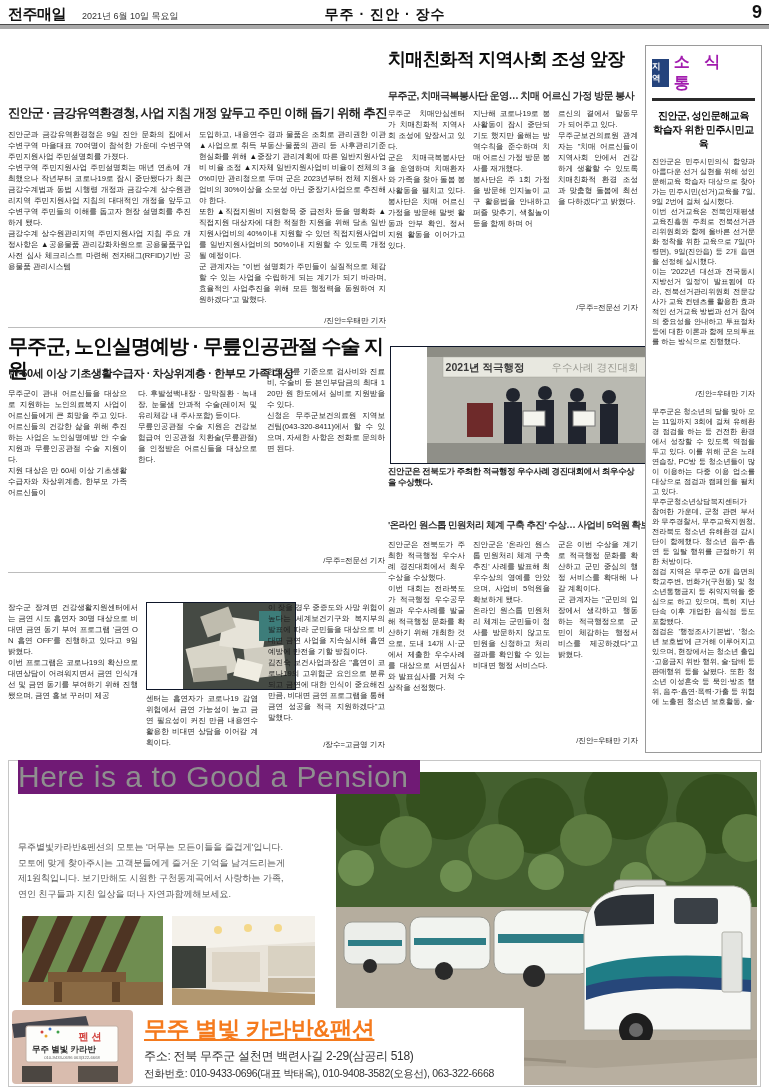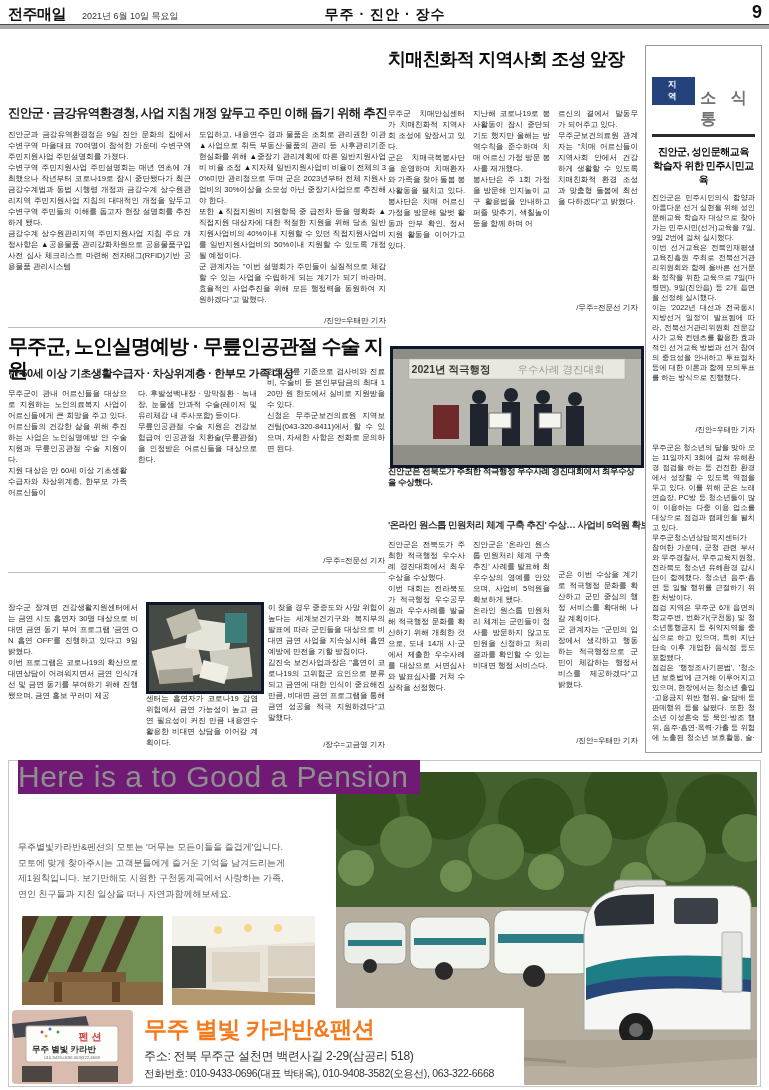--- a/index.html
+++ b/index.html
@@ -25,36 +25,36 @@
   .sh-a{font-size:9.5px;letter-spacing:-0.5px;color:#333;}
   
   .bodytxt{font-size:7.6px;line-height:11px;text-align:justify;color:#1c1c1c;
            white-space:pre-line;word-break:break-all;overflow:hidden;}
   .byline{font-size:7.6px;color:#1c1c1c;text-align:right;}
   .caption{font-size:8.4px;font-weight:600;color:#222;letter-spacing:-0.3px;}
   .thinrule{height:1px;background:#bcbcbc;}
   
   .sidebar{border:1px solid #9a9a9a;background:#fff;box-sizing:border-box;padding:6px 6px 4px 6px;overflow:hidden;}
   .sb-head{display:flex;align-items:center;gap:5px;border-bottom:3px solid #2b2b2b;padding-bottom:4px;margin-bottom:8px;}
-  .sb-chip{background:#24437c;color:#fff;font-size:8.5px;font-weight:700;padding:2px 16px;}
-  .sb-title{font-size:16px;font-weight:900;letter-spacing:5px;color:#737373;margin-top:36px;}
+  .sb-chip{background:#24437c;color:#fff;font-size:8.5px;font-weight:700;padding:2px 0;}
+  .sb-title{font-size:16px;font-weight:900;letter-spacing:5px;color:#a21caf;}
   .sb-item-title{font-size:10px;font-weight:800;text-align:center;line-height:14px;color:#0c0c0c;
                  white-space:pre-line;margin:6px 0 6px 0;letter-spacing:-0.4px;}
   .sb-body{font-size:7.3px;line-height:10px;text-align:justify;color:#1c1c1c;
            white-space:pre-line;word-break:break-all;overflow:hidden;}
   .sb-byline{font-size:7.3px;text-align:right;color:#1c1c1c;margin:2px 0 8px 0;}
   
   .adbox{border:1px solid #c6c6c6;box-sizing:border-box;background:#fff;}
   .ad-headline{font-size:30px;color:#8f8f8f;letter-spacing:0.5px;background:#701a75;padding-right:12px;}
   .ad-motto{font-size:9px;line-height:15.5px;color:#555;white-space:pre-line;}
-  .ad-brand{font-size:23px;font-weight:900;color:#f57a1d;letter-spacing:-0.5px;}
+  .ad-brand{font-size:23px;font-weight:900;color:#f57a1d;letter-spacing:-0.5px;text-decoration:underline;}
   .ad-addr{font-size:12px;color:#333;letter-spacing:-0.3px;}
   .ad-phone{font-size:10.5px;color:#333;letter-spacing:-0.3px;}
   .photo{display:block;}
-  .pframe{border:3px solid #0f172a;}
+  .pframe{border:1px solid #0f172a;padding-left:36px;}
   .contactstrip{background:#fff;}
 </style>
 </head>
 <body>
 
 <div class="page">
 
   <div class="abs masthead" style="left:8px;top:5px;">전주매일</div>
   <div class="abs hdate" style="left:82px;top:10px;text-align:right;">2021년 6월 10일 목요일</div>
   <div class="abs hsection" style="left:290px;top:6px;width:190px;">무주 · 진안 · 장수</div>
@@ -64,20 +64,21 @@
   <div class="abs subhead sh-main" style="left:8px;top:105px;width:378px;">진안군 · 금강유역환경청, 사업 지침 개정 앞두고 주민 이해 돕기 위해 추진</div>
   <div class="abs bodytxt" style="left:8px;top:129px;width:183px;height:200px;">진안군과 금강유역환경청은 9일 진안 문화의 집에서 수변구역 마을대표 70여명이 참석한 가운데 수변구역 주민지원사업 주민설명회를 가졌다.
 수변구역 주민지원사업 주민설명회는 매년 연초에 개최했으나 작년부터 코로나19로 잠시 중단됐다가 최근 금강수계법과 동법 시행령 개정과 금강수계 상수원관리지역 주민지원사업 지침의 대대적인 개정을 앞두고 수변구역 주민들의 이해를 돕고자 현장 설명회를 추진하게 됐다.
 금강수계 상수원관리지역 주민지원사업 지침 주요 개정사항은 ▲공용물품 관리강화차원으로 공용물품구입 사전 심사 체크리스트 마련해 전자태그(RFID)기반 공용물품 관리시스템</div>
   <div class="abs bodytxt" style="left:199px;top:129px;width:187px;height:186px;">도입하고, 내용연수 경과 물품은 조회로 관리권한 이관 ▲사업으로 취득 부동산·물품의 관리 등 사후관리기준 현실화를 위해 ▲중장기 관리계획에 따른 일반지원사업비 비율 조정 ▲지자체 일반지원사업비 비율이 전체의 30%미만 관리청으로 두며 군은 2023년부터 전체 지원사업비의 30%이상을 소모성 아닌 중장기사업으로 추진해야 한다.
 또한 ▲직접지원비 지원항목 중 급전차 등을 명확화 ▲직접지원 대상자에 대한 적절한 지원을 위해 당초 일반지원사업비의 40%이내 지원할 수 있던 직접지원사업비를 일반지원사업비의 50%이내 지원할 수 있도록 개정될 예정이다.
 군 관계자는 "이번 설명회가 주민들이 실질적으로 체감할 수 있는 사업을 수립하게 되는 계기가 되기 바라며, 효율적인 사업추진을 위해 모든 행정력을 동원하여 지원하겠다"고 말했다.</div>
   <div class="abs byline" style="left:199px;top:316px;width:187px;">/진안=우태만 기자</div>
 
   <div class="abs hl-2" style="left:388px;top:48px;width:252px;">치매친화적 지역사회 조성 앞장</div>
+  <div class="abs subhead sh-t" style="left:388px;top:89px;width:252px;">무주군, 치매극복봉사단 운영… 치매 어르신 가정 방문 봉사</div>
   <div class="abs bodytxt" style="left:388px;top:108px;width:77px;height:206px;">무주군 치매안심센터가 치매친화적 지역사회 조성에 앞장서고 있다.
 군은 치매극복봉사단을 운영하며 치매환자와 가족을 찾아 돌봄 봉사활동을 펼치고 있다. 봉사단은 치매 어르신 가정을 방문해 말벗 활동과 안부 확인, 정서 지원 활동을 이어가고 있다.</div>
   <div class="abs bodytxt" style="left:473px;top:108px;width:77px;height:206px;">지난해 코로나19로 봉사활동이 잠시 중단되기도 했지만 올해는 방역수칙을 준수하며 치매 어르신 가정 방문 봉사를 재개했다.
 봉사단은 주 1회 가정을 방문해 인지놀이 교구 활용법을 안내하고 퍼즐 맞추기, 색칠놀이 등을 함께 하며 어</div>
   <div class="abs bodytxt" style="left:558px;top:108px;width:80px;height:194px;">르신의 곁에서 말동무가 되어주고 있다.
 무주군보건의료원 관계자는 "치매 어르신들이 지역사회 안에서 건강하게 생활할 수 있도록 치매친화적 환경 조성과 맞춤형 돌봄에 최선을 다하겠다"고 밝혔다.</div>
   <div class="abs byline" style="left:558px;top:303px;width:80px;">/무주=전문선 기자</div>
 
   <div class="abs thinrule" style="left:8px;top:327px;width:378px;"></div>
   <div class="abs hl-med" style="left:8px;top:334px;width:378px;">무주군, 노인실명예방 · 무릎인공관절 수술 지원</div>
@@ -134,21 +135,21 @@
       <rect x="40" y="56" width="26" height="34" fill="#6e2a2a"></rect>
     </svg>
   </div>
   <div class="abs caption" style="left:388px;top:466px;width:252px;">진안군은 전북도가 주최한 적극행정 우수사례 경진대회에서 최우수상을 수상했다.</div>
 
   <div class="abs subhead sh-a" style="left:388px;top:519px;width:252px;">'온라인 원스톱 민원처리 체계 구축 추진' 수상… 사업비 5억원 확보</div>
   <div class="abs bodytxt" style="left:388px;top:539px;width:77px;height:208px;">진안군은 전북도가 주최한 적극행정 우수사례 경진대회에서 최우수상을 수상했다.
 이번 대회는 전라북도가 적극행정 우수공무원과 우수사례를 발굴해 적극행정 문화를 확산하기 위해 개최한 것으로, 도내 14개 시·군에서 제출한 우수사례를 대상으로 서면심사와 발표심사를 거쳐 수상작을 선정했다.</div>
   <div class="abs bodytxt" style="left:473px;top:539px;width:77px;height:208px;">진안군은 '온라인 원스톱 민원처리 체계 구축 추진' 사례를 발표해 최우수상의 영예를 안았으며, 사업비 5억원을 확보하게 됐다.
 온라인 원스톱 민원처리 체계는 군민들이 청사를 방문하지 않고도 민원을 신청하고 처리 결과를 확인할 수 있는 비대면 행정 서비스다.</div>
-  <div class="abs bodytxt" style="left:558px;top:539px;width:80px;height:196px;margin-top:30px;">군은 이번 수상을 계기로 적극행정 문화를 확산하고 군민 중심의 행정 서비스를 확대해 나갈 계획이다.
+  <div class="abs bodytxt" style="left:558px;top:539px;width:80px;height:196px;">군은 이번 수상을 계기로 적극행정 문화를 확산하고 군민 중심의 행정 서비스를 확대해 나갈 계획이다.
 군 관계자는 "군민의 입장에서 생각하고 행동하는 적극행정으로 군민이 체감하는 행정서비스를 제공하겠다"고 밝혔다.</div>
   <div class="abs byline" style="left:558px;top:736px;width:80px;">/진안=우태만 기자</div>
 
   <div class="abs sidebar" style="left:645px;top:45px;width:117px;height:708px;">
     <div class="sb-head">
       <span class="sb-chip">지역</span>
       <span class="sb-title">소 식 통</span>
     </div>
     <div class="sb-item-title">진안군, 성인문해교육
 학습자 위한 민주시민교육</div>

